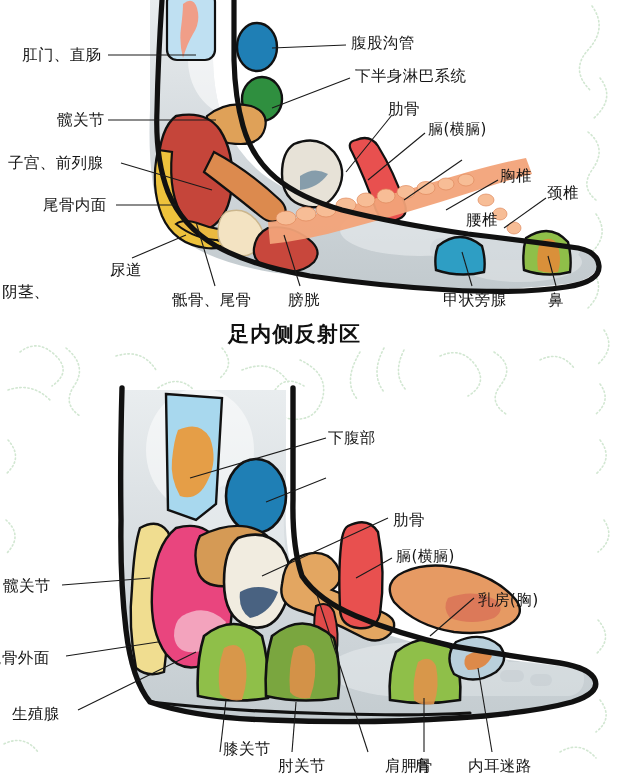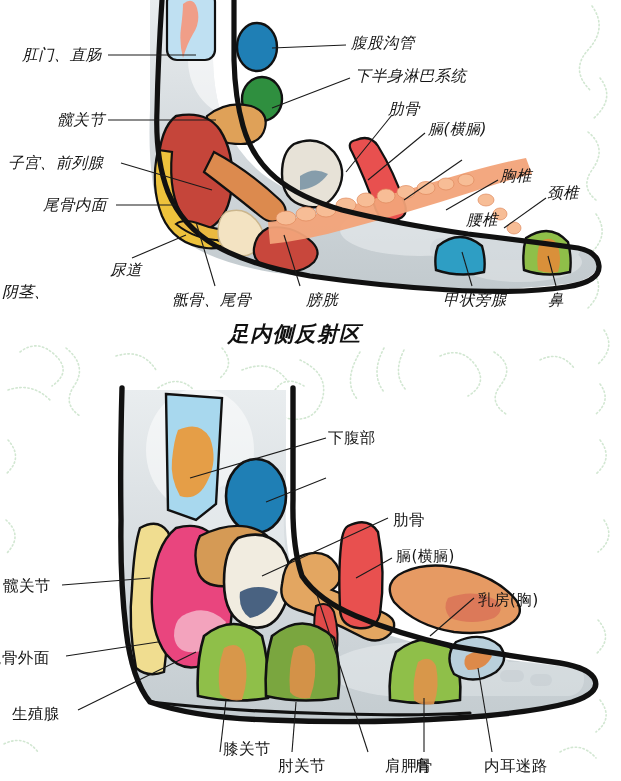--- a/index.html
+++ b/index.html
@@ -13,21 +13,21 @@
     overflow:hidden;
     background:#ffffff;
   }
   
   .watermark{
     position:absolute;inset:0;
     pointer-events:none;
     opacity:.55;
   }
   .panel{position:absolute;left:0;width:621px;}
-  #panel-top{top:0;height:348px;font-style:italic;}
+  #panel-top{top:0;height:348px;}
   #panel-bottom{top:380px;height:401px;}
 
   .diagram-svg{position:absolute;left:0;top:0;}
 
   .label{
     position:absolute;
     color:#151515;
     font-size:15.5px;
     line-height:1.15;
     letter-spacing:.4px;
@@ -200,21 +200,21 @@
       </g>
     </svg>
 
     <div class="label" style="left:22px;top:47px;">肛门、直肠</div>
     <div class="label" style="left:57px;top:112px;">髋关节</div>
     <div class="label" style="left:8px;top:155px;">子宫、前列腺</div>
     <div class="label" style="left:43px;top:197px;">尾骨内面</div>
     <div class="label" style="left:2px;top:250px;margin-top:34px;">阴茎、</div>
     <div class="label" style="left:110px;top:262px;">尿道</div>
     <div class="label" style="left:172px;top:292px;">骶骨、尾骨</div>
-    <div class="label" style="left:288px;top:292px;margin-left:18px;">膀胱</div>
+    <div class="label" style="left:288px;top:292px;">膀胱</div>
     <div class="label" style="left:434px;top:292px;margin-left:9px;">甲状旁腺</div>
     <div class="label" style="left:548px;top:292px;">鼻</div>
     <div class="label" style="left:351px;top:35px;">腹股沟管</div>
     <div class="label" style="left:355px;top:68px;">下半身淋巴系统</div>
     <div class="label" style="left:388px;top:101px;">肋骨</div>
     <div class="label sm" style="left:428px;top:121px;">膈(横膈)</div>
     <div class="label" style="left:466px;top:164px;margin-top:48px;">腰椎</div>
     <div class="label" style="left:500px;top:168px;">胸椎</div>
     <div class="label" style="left:547px;top:185px;">颈椎</div>
 
@@ -329,16 +329,16 @@
     <div class="label" style="left:393px;top:132px;">肋骨</div>
     <div class="label sm" style="left:396px;top:168px;">膈(横膈)</div>
     <div class="label" style="left:478px;top:212px;">乳房(胸)</div>
     <div class="label" style="left:3px;top:198px;">髋关节</div>
     <div class="label" style="left:-14px;top:270px;">尾骨外面</div>
     <div class="label" style="left:12px;top:326px;">生殖腺</div>
     <div class="label" style="left:205px;top:361px;margin-left:18px;">膝关节</div>
     <div class="label" style="left:278px;top:378px;">肘关节</div>
     <div class="label" style="left:353px;top:378px;margin-left:32px;">肩胛骨</div>
     <div class="label" style="left:414px;top:378px;">肩</div>
-    <div class="label" style="left:468px;top:378px;margin-left:16px;">内耳迷路</div>
+    <div class="label" style="left:468px;top:378px;">内耳迷路</div>
   </div>
 
 </div>
 
 </body></html>

